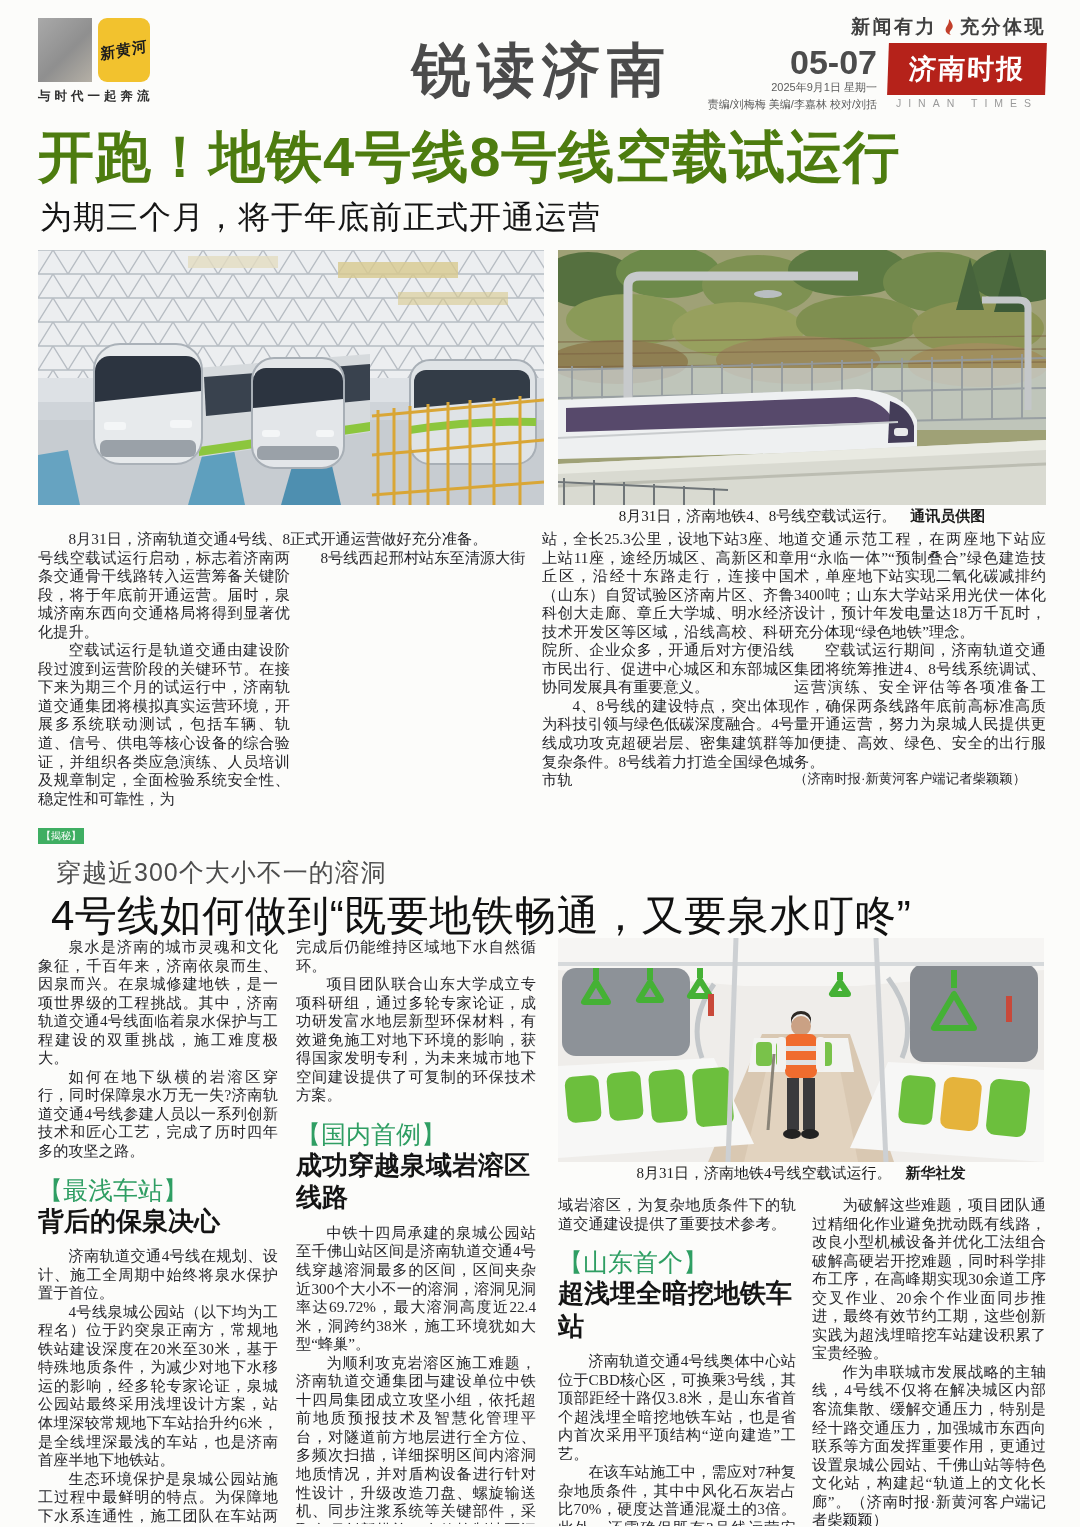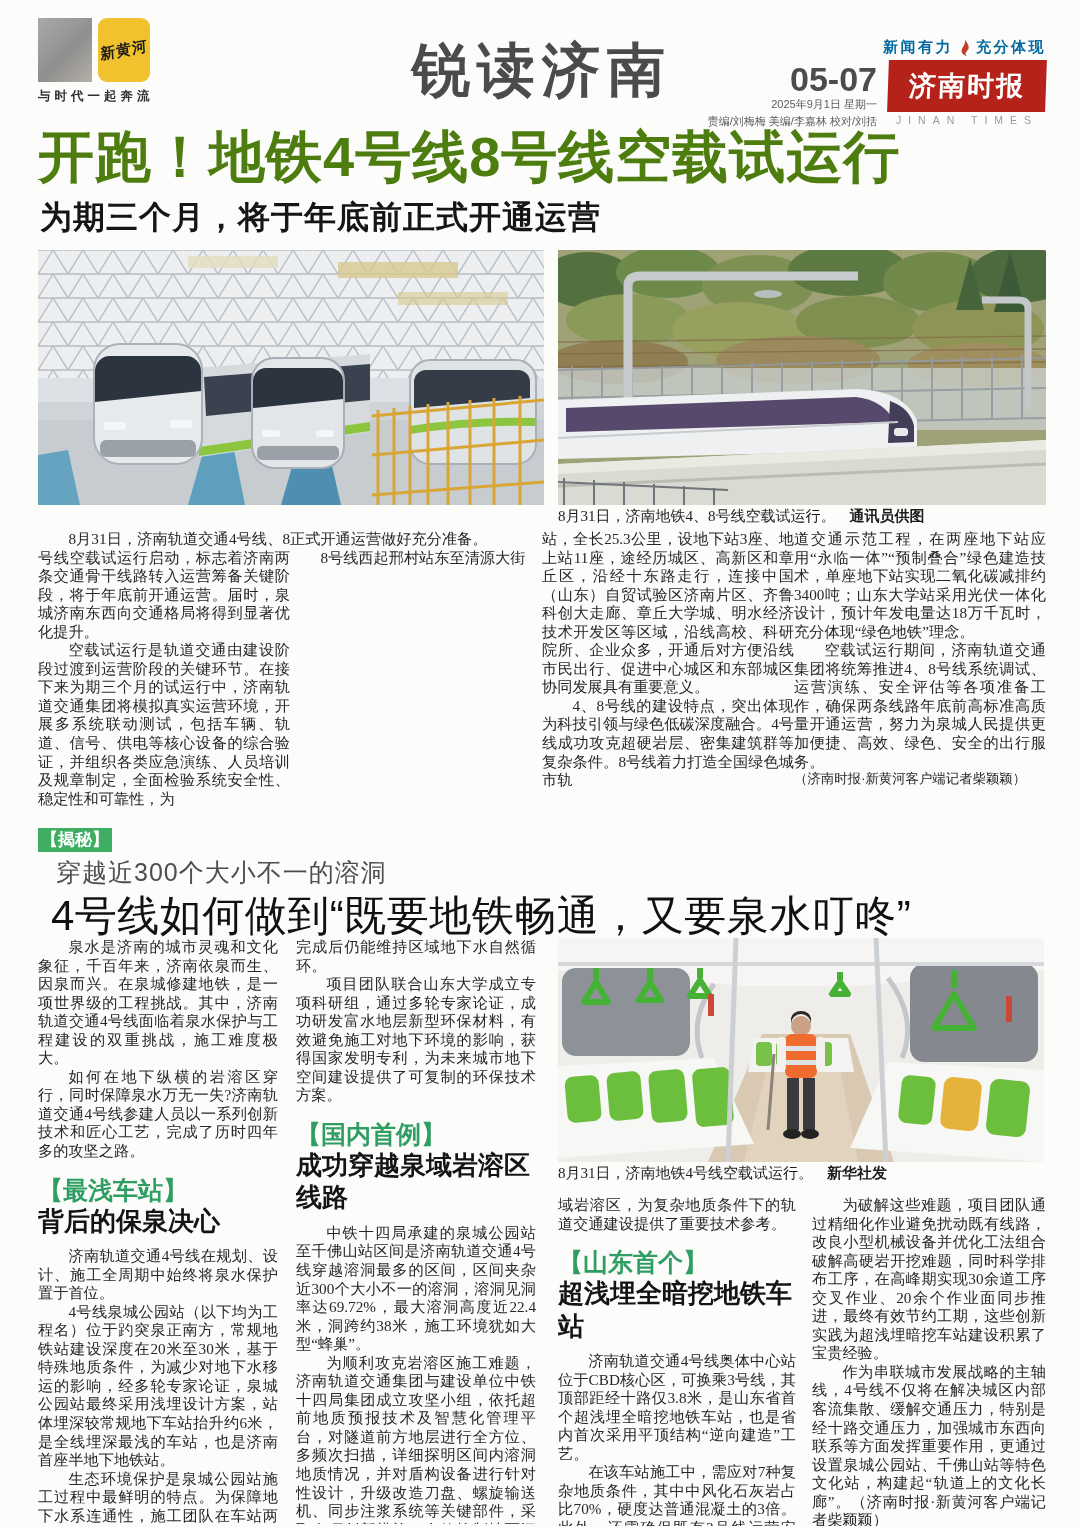--- a/index.html
+++ b/index.html
@@ -9,54 +9,54 @@
   .header{position:absolute;top:14px;left:38px;right:34px;height:100px;}
   .brand{position:absolute;left:0;top:4px;width:180px;}
   .brand-row{display:flex;gap:6px;align-items:flex-start;}
   .brand-gray{width:54px;height:64px;background:linear-gradient(135deg,#a9a9a9,#8f8f8f 55%,#b5b0a6);}
   .brand-yellow{width:52px;height:64px;background:#f2c22e;border-radius:9px;display:flex;align-items:center;justify-content:center;}
   .brand-yellow span{font-family:"Liberation Serif",serif;font-weight:700;font-size:15px;color:#1d1d1d;transform:rotate(-10deg) skewX(-6deg);letter-spacing:1px;}
   .brand-tagline{margin-top:6px;font-family:"Liberation Sans",sans-serif;font-weight:700;font-size:12.5px;letter-spacing:4px;color:#2f2f2f;}
   .page-title{position:absolute;left:50%;top:18px;transform:translateX(-50%);
               font-family:"Liberation Sans",sans-serif;font-weight:900;font-size:58px;letter-spacing:7px;color:#4b4b4b;white-space:nowrap;}
   .head-right{position:absolute;right:0;top:0;text-align:right;}
-  .slogan{font-family:"Liberation Sans",sans-serif;font-weight:700;font-size:15px;letter-spacing:2.5px;color:#0369a1;display:flex;justify-content:flex-end;align-items:center;gap:4px;margin-top:24px;}
+  .slogan{font-family:"Liberation Sans",sans-serif;font-weight:700;font-size:19px;letter-spacing:2.5px;color:#404040;display:flex;justify-content:flex-end;align-items:center;gap:4px;}
   .head-right-row{display:flex;justify-content:flex-end;align-items:flex-start;gap:11px;margin-top:3px;}
   .pageno-block{text-align:right;padding-top:2px;}
   .pageno{font-family:"Liberation Sans",sans-serif;font-weight:800;font-size:34px;color:#4c4c4c;line-height:1;}
   .dateline,.staffline{font-family:"Liberation Sans",sans-serif;font-size:11px;color:#5b5b5b;line-height:1.5;}
   .masthead-block{text-align:center;}
   .masthead{width:158px;height:52px;background:#b5221a;color:#fff;display:flex;align-items:center;justify-content:center;
             font-family:"Liberation Serif",serif;font-weight:700;font-size:27px;letter-spacing:2px;transform:skewX(-2deg);}
   .masthead-en{font-family:"Liberation Sans",sans-serif;font-size:10.5px;letter-spacing:7px;color:#9a9a9a;margin-top:2px;}
   
   .a1-headline{position:absolute;left:38px;top:128px;width:1010px;
                font-family:"Liberation Sans",sans-serif;font-weight:900;font-size:56px;line-height:1.05;letter-spacing:1px;color:#4d7c0f;white-space:nowrap;}
-  .a1-subhead{position:absolute;left:40px;top:196px;font-family:"Liberation Sans",sans-serif;font-weight:700;font-size:32px;color:#151515;letter-spacing:1px;}
+  .a1-subhead{position:absolute;left:40px;top:196px;font-family:"Liberation Sans",sans-serif;font-weight:400;font-size:32px;color:#151515;letter-spacing:1px;}
   .photo{position:absolute;top:250px;height:255px;background:#dfe2e4;overflow:hidden;}
   .photo svg{display:block;width:100%;height:100%;}
   .photo-1{left:38px;width:506px;}
   .photo-2{left:558px;width:488px;}
-  .caption{position:absolute;font-size:15px;color:#1c1c1c;text-align:left;font-family:"Liberation Serif",serif;}
+  .caption{position:absolute;font-size:15px;color:#1c1c1c;text-align:center;font-family:"Liberation Serif",serif;}
   .caption b{font-family:"Liberation Sans",sans-serif;font-weight:700;margin-left:14px;}
   .caption-1{left:558px;top:507px;width:488px;}
   .caption-2{left:558px;top:1164px;width:486px;}
   
   .cols-a1{position:absolute;left:38px;top:530px;width:1008px;height:286px;display:flex;overflow:hidden;}
   .cols-a1 .body-col{flex:1;}
   .body-col{overflow:hidden;}
   .blk{margin:0;text-align:justify;font-size:15.2px;line-height:1.22;color:#26262b;}
   .blk-p{text-indent:2em;}
   .blk-cont{text-indent:0;}
   .blk-byline{text-indent:0;font-size:13.4px;white-space:nowrap;}
-  .blk-hgreen{font-family:"Liberation Sans",sans-serif;color:#2f9e63;font-weight:700;font-size:25px;line-height:1.2;margin-top:14px;text-indent:0;text-align:left;}
+  .blk-hgreen{font-family:"Liberation Sans",sans-serif;color:#2f9e63;font-weight:400;font-size:25px;line-height:1.2;margin-top:14px;text-indent:0;text-align:left;}
   .blk-hbold{font-family:"Liberation Sans",sans-serif;color:#141414;font-weight:800;font-size:26px;line-height:1.25;margin-bottom:10px;text-indent:0;text-align:left;}
   
   .a2-badge{position:absolute;left:38px;top:828px;background:#3fae62;color:#fff;
-            font-family:"Liberation Sans",sans-serif;font-weight:700;font-size:17px;padding:2px 3px;line-height:1.2;}
+            font-family:"Liberation Sans",sans-serif;font-weight:400;font-size:10px;padding:2px 3px;line-height:1.2;}
   .a2-kicker{position:absolute;left:56px;top:856px;font-family:"Liberation Sans",sans-serif;font-size:25px;color:#4d4d4d;letter-spacing:1px;}
   .a2-headline{position:absolute;left:51px;top:888px;font-family:"Liberation Sans",sans-serif;font-weight:400;font-size:42px;color:#111;letter-spacing:0.5px;white-space:nowrap;}
   .a2-col{position:absolute;top:938px;width:240px;height:586px;}
   .a2-col-1{left:38px;}
   .a2-col-2{left:296px;}
   .a2-col-3{left:558px;top:1196px;width:238px;height:330px;}
   .a2-col-4{left:812px;top:1196px;width:234px;height:330px;}
   .photo-3{left:558px;top:938px;width:486px;height:224px;}
 </style>
 </head>

